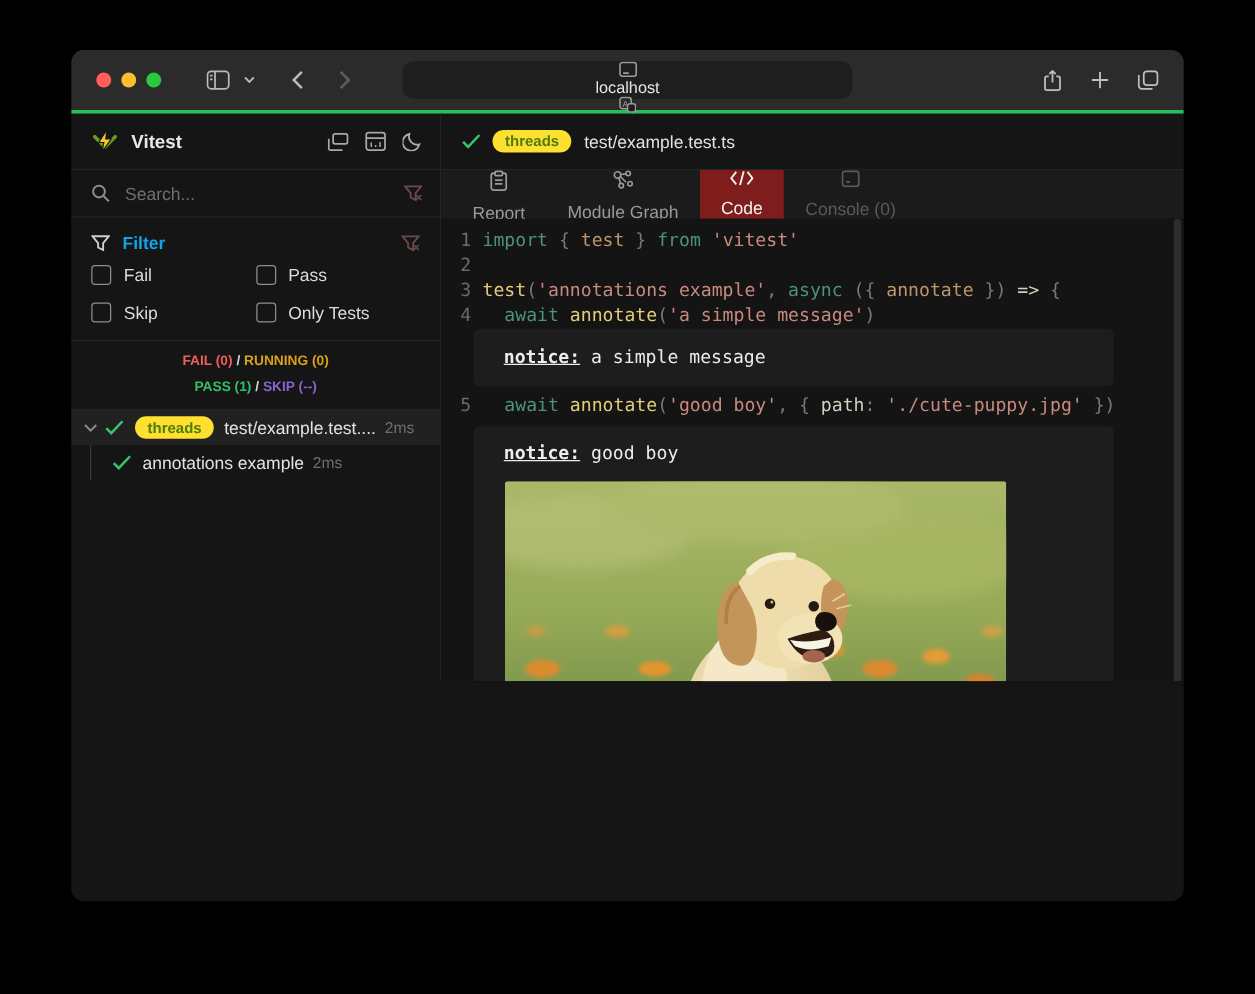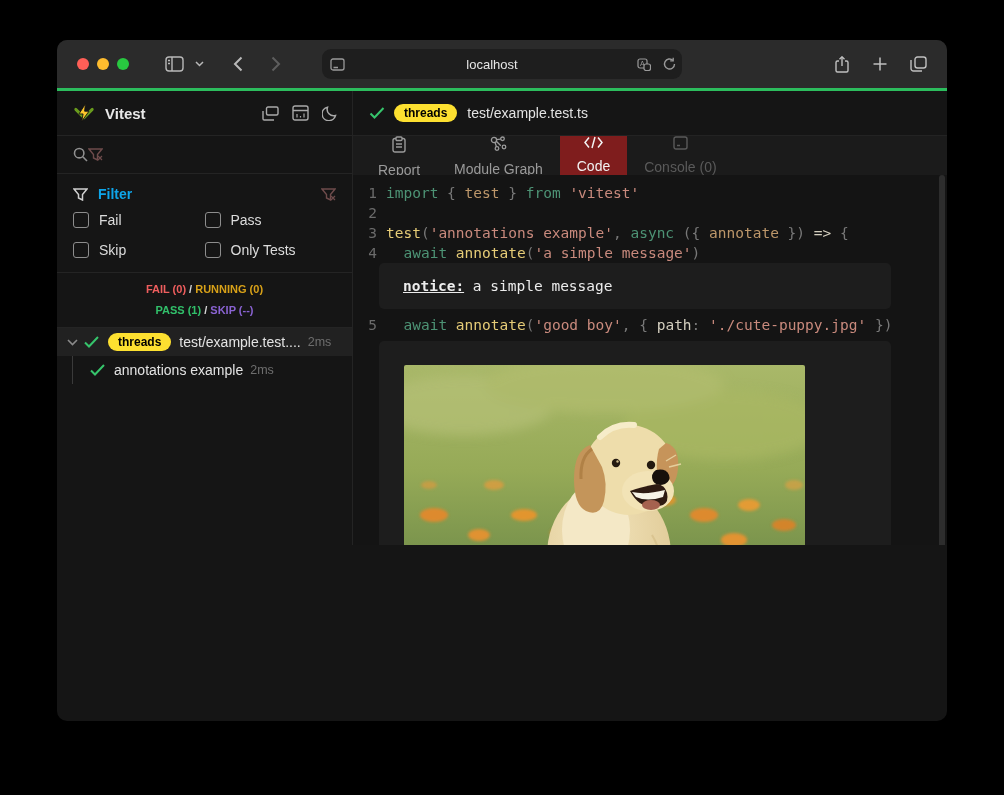--- a/index.html
+++ b/index.html
@@ -7,21 +7,21 @@
   .window{position:absolute;left:57px;top:40px;width:890px;height:681px;border-radius:10px;
     overflow:hidden;background:#151515;box-shadow:0 20px 60px rgba(0,0,0,.8);}
   
   .titlebar{height:48px;background:#2b2b2b;display:flex;align-items:center;position:relative;}
   .traffic{display:flex;gap:8px;margin-left:20px;}
   .dot{width:12px;height:12px;border-radius:50%;}
   .tb-icons{display:flex;align-items:center;color:#b9b9b9;}
   .tb-btn{display:flex;align-items:center;justify-content:center;width:30px;height:30px;}
   .dim{color:#5e5e5e;}
   .addressbar{position:absolute;left:50%;transform:translateX(-50%);width:360px;height:30px;
-    background:#1e1e1e;border-radius:9px;display:flex;align-items:center;color:#9a9a9a;}
+    background:#1e1e1e;border-radius:9px;display:flex;align-items:center;color:#9a9a9a;flex-direction:column;}
   .addr-text{flex:1;text-align:center;color:#e6e6e6;font-size:13px;}
   .tb-right{position:absolute;right:14px;display:flex;align-items:center;gap:8px;color:#c0c0c0;}
   .progress{height:3px;background:var(--accent-green);}
   
   .app{display:flex;height:454px;}
   .sidebar{width:295px;flex:none;border-right:1px solid #242424;display:flex;flex-direction:column;background:#151515;}
   .main{flex:1;display:flex;flex-direction:column;overflow:hidden;position:relative;background:#151515;}
   
   .sb-header{height:44px;display:flex;align-items:center;padding:0 14px 0 16px;border-bottom:1px solid #242424;}
   .sb-title{color:#e8e8e8;font-size:15px;font-weight:600;margin-left:10px;flex:1;}
@@ -40,21 +40,21 @@
   .chk-label{font-size:14px;color:#dcdcdc;}
   
   .status{padding:6px 0;text-align:center;border-bottom:1px solid #242424;font-size:11px;font-weight:700;line-height:21px;}
   .st-fail{color:var(--fail-red);} .st-run{color:var(--running-amber);}
   .st-pass{color:var(--pass-green);} .st-skip{color:var(--skip-purple);}
   .st-sep{color:#d8d8d8;font-weight:600;}
   
   .tree-row{height:28px;display:flex;align-items:center;font-size:14px;color:#e3e3e3;cursor:pointer;}
   .tree-row.selected{background:#212121;}
   .tree-row .time{color:#6e6e6e;font-size:12.5px;margin-left:7px;flex:none;}
-  .pill{background:var(--badge-yellow);color:#000000;font-size:12px;font-weight:700;
+  .pill{background:var(--badge-yellow);color:#4d7c0f;font-size:12px;font-weight:700;
     padding:2px 10px;border-radius:999px;margin-right:8px;flex:none;}
   .t-label{white-space:nowrap;overflow:hidden;text-overflow:ellipsis;}
   .indent-guide{width:1px;background:#3a3a3a;height:100%;margin-left:15px;flex:none;}
   .chev{color:#8a8a8a;margin:0 6px 0 10px;flex:none;display:flex;}
   .checkmark{color:var(--check-green);margin-right:9px;flex:none;display:flex;}
   
   .file-header{height:44px;flex:none;display:flex;align-items:center;padding:0 16px;border-bottom:1px solid #232323;}
   .file-name{color:#e3e3e3;font-size:14px;margin-left:2px;}
   
   .tabbar{height:39px;flex:none;background:#1b1b1b;display:flex;align-items:stretch;padding-left:8px;}
@@ -196,20 +196,21 @@
         </span>
       </div>
 
       <div class="search-row">
         <span>
           <svg width="15" height="15" viewBox="0 0 15 15" fill="none" stroke="currentColor" stroke-width="1.6">
             <circle cx="6.2" cy="6.2" r="4.7"></circle>
               <line x1="9.8" y1="9.8" x2="14" y2="14"></line>
           </svg>
         </span>
+        <span class="search-ph">Search...</span>
         <span class="filter-x">
           <svg width="15" height="13" viewBox="0 0 15 13" fill="none" stroke="currentColor" stroke-width="1.4">
             <path d="M1 1h13L9.5 6.5V12L5.5 10V6.5z"></path>
               <path d="M10 8l4 4M14 8l-4 4" stroke-width="1.2"></path>
           </svg>
         </span>
       </div>
 
       <div class="filter-section">
         <div class="filter-title-row">
@@ -338,20 +339,21 @@
         <div class="code-line"><span class="gutter">3</span><span class="code-text"><span class="tk-fn">test</span><span class="tk-pun">(</span><span class="tk-str">'annotations example'</span><span class="tk-pun">, </span><span class="tk-kw">async</span><span class="tk-pun"> ({ </span><span class="tk-var">annotate</span><span class="tk-pun"> }) </span><span class="tk-pl">=&gt; </span><span class="tk-pun">{</span></span></div>
         <div class="code-line"><span class="gutter">4</span><span class="code-text"><span class="tk-pl">  </span><span class="tk-kw">await</span><span class="tk-pl"> </span><span class="tk-fn">annotate</span><span class="tk-pun">(</span><span class="tk-str">'a simple message'</span><span class="tk-pun">)</span></span></div>
 
         <div class="annot">
           <div class="notice"><b>notice:</b><span> a simple message</span></div>
         </div>
 
         <div class="code-line line5"><span class="gutter">5</span><span class="code-text"><span class="tk-pl">  </span><span class="tk-kw">await</span><span class="tk-pl"> </span><span class="tk-fn">annotate</span><span class="tk-pun">(</span><span class="tk-str">'good boy'</span><span class="tk-pun">, { </span><span class="tk-pl">path</span><span class="tk-pun">: </span><span class="tk-str">'./cute-puppy.jpg'</span><span class="tk-pun"> })</span></span></div>
 
         <div class="annot tall">
+          <div class="notice"><b>notice:</b><span> good boy</span></div>
 
           <svg class="annot-img" width="401" height="301" viewBox="0 0 401 301">
             <defs>
               <linearGradient id="bgG" x1="0" y1="0" x2="0" y2="1">
                 <stop offset="0" stop-color="#a9b869"></stop>
                   <stop offset="0.35" stop-color="#96aa57"></stop>
                 <stop offset="0.62" stop-color="#79934c"></stop>
                   <stop offset="1" stop-color="#4c6a37"></stop>
               </linearGradient>
               <filter id="blur6">

